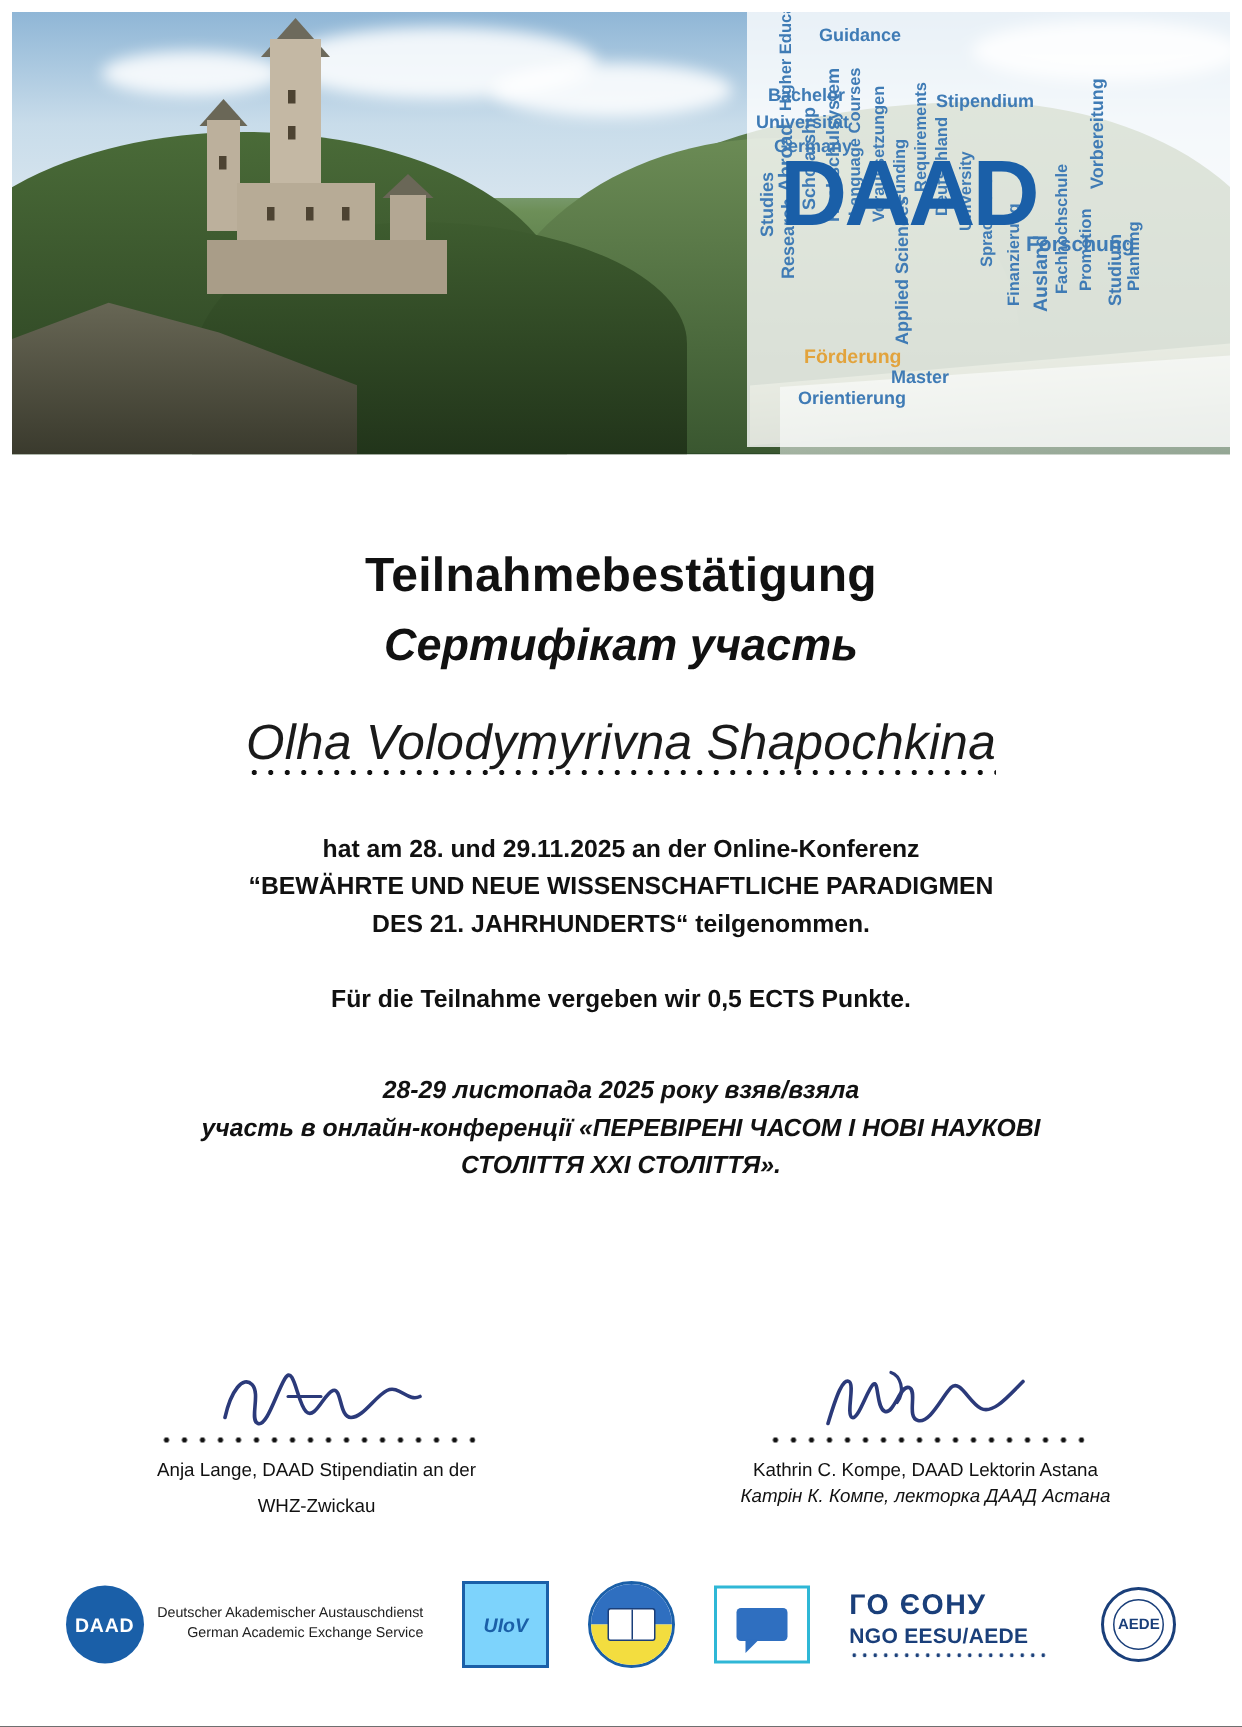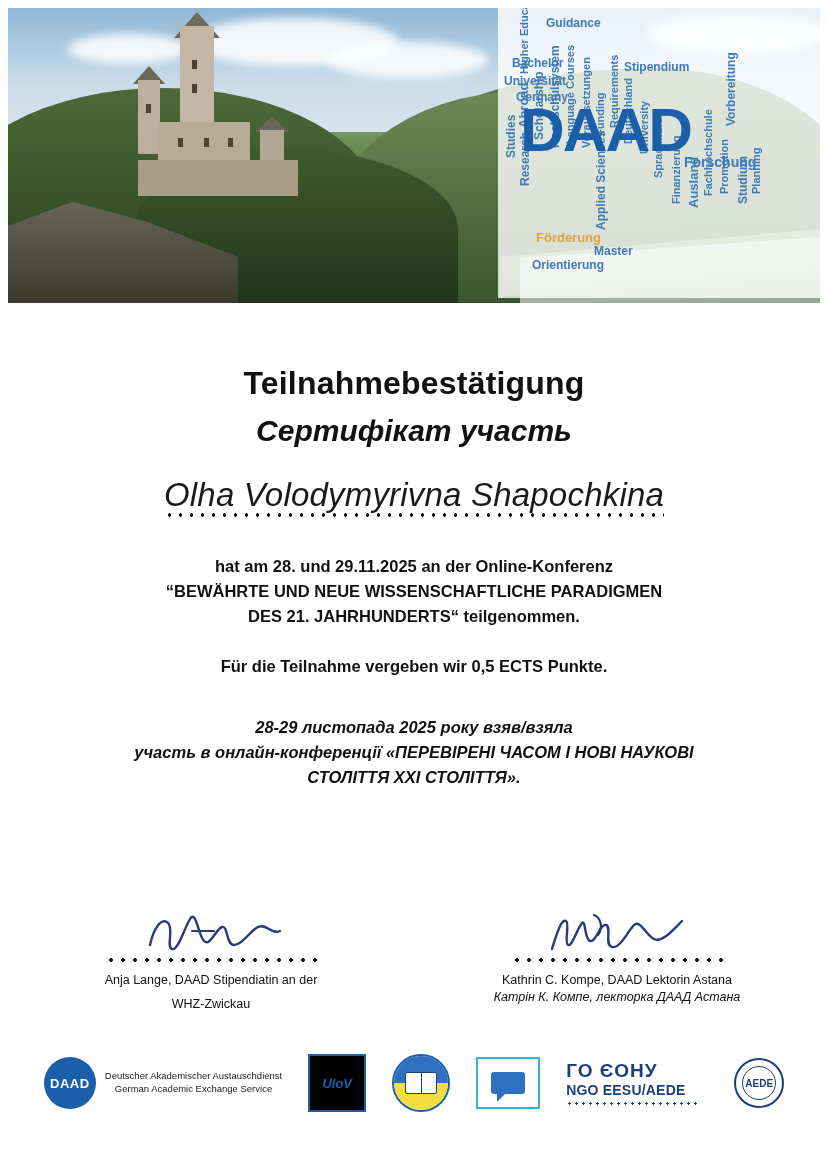--- a/index.html
+++ b/index.html
@@ -238,25 +238,25 @@
   }
   .logo-daad { display: flex; align-items: center; gap: 9px; }
   .daad-circle {
     width: 52px; height: 52px; border-radius: 50%;
     background: #1a5fa8;
     color: #fff;
     font-size: 13px; font-weight: bold;
     display: flex; align-items: center; justify-content: center;
     letter-spacing: .5px;
   }
-  .daad-txt { font-size: 9.5px; line-height: 1.35; text-align: center; color: #222; }
+  .daad-txt { font-size: 9.5px; line-height: 1.35; text-align: right; color: #222; }
   .logo-uiov {
     width: 54px; height: 54px;
     border: 2px solid #1a5fa8;
-    background: #000000;
+    background: #7dd3fc;
     display: flex; align-items: center; justify-content: center;
     font-size: 13px; font-weight: bold; color: #1a5fa8;
     font-style: italic;
   }
   .logo-book {
     width: 54px; height: 54px; border-radius: 50%;
     background: #fff; border: 2px solid #1a5fa8;
     display: flex; align-items: center; justify-content: center;
     position: relative; overflow: hidden;
   }

